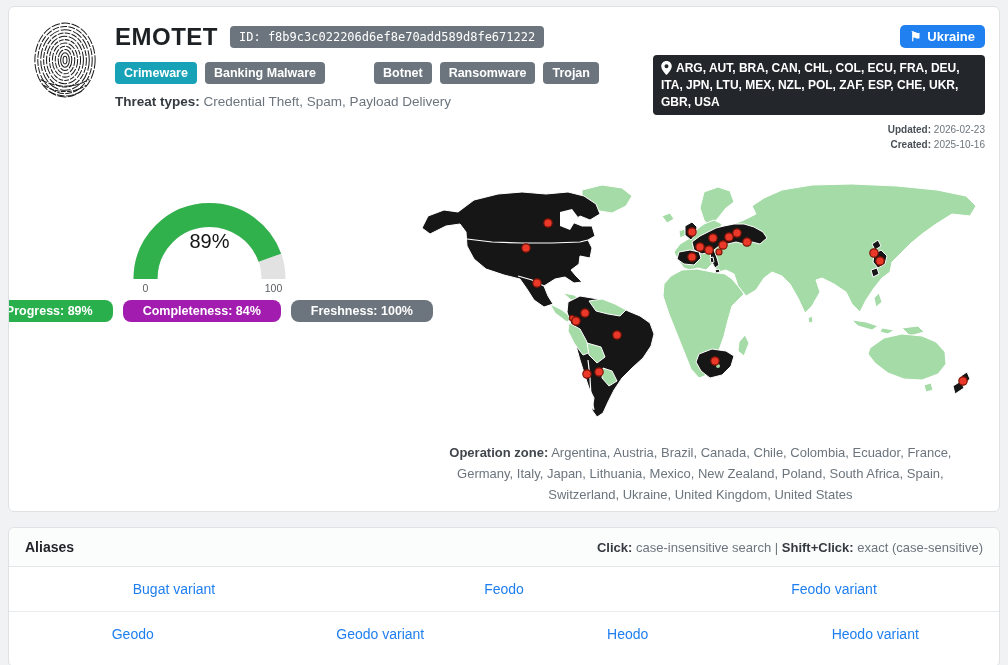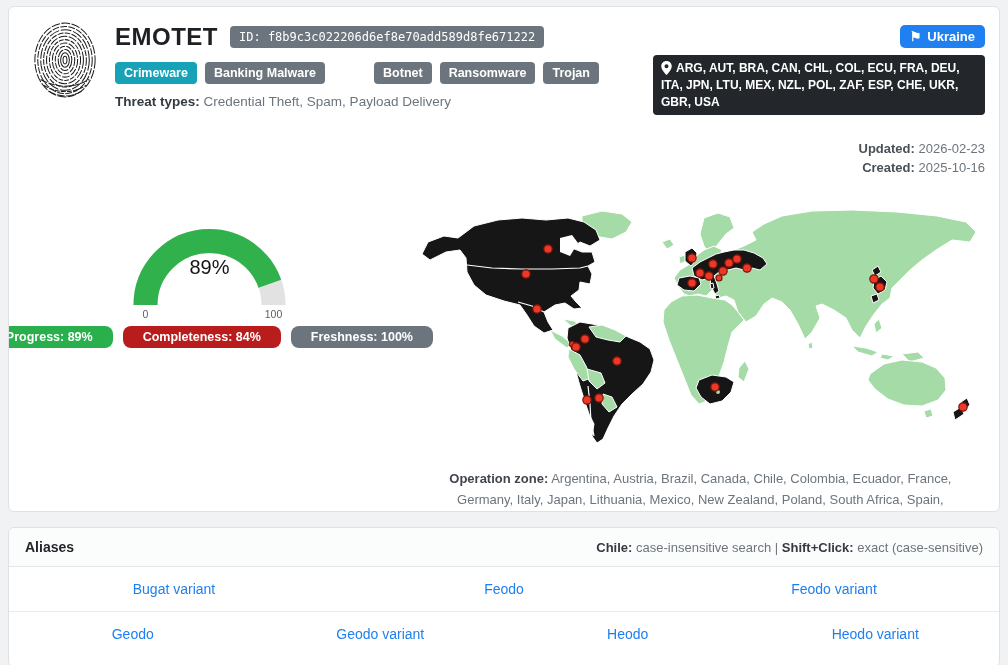--- a/index.html
+++ b/index.html
@@ -34,21 +34,21 @@
   .ukr-badge {
     background:#2080f0; color:#fff; font-weight:bold; font-size:13px;
     padding:4px 10px; border-radius:5px; display:inline-flex; align-items:center; gap:6px;
     border:none; cursor:pointer;
   }
   .zone-badge {
     background:#23272b; color:#fff; font-weight:bold; font-size:12px;
     padding:5px 8px; border-radius:4px; line-height:1.4; width:332px;
   }
   .zone-badge .pin { float:left; margin:1px 4px 0 0; }
-  .dates { text-align:right; font-size:13px; color:#6c757d; line-height:1.45; margin-top:18px; }
+  .dates { text-align:right; font-size:10px; color:#6c757d; line-height:1.45; margin-top:1px; }
   .dates b { color:#495057; }
 
   .card-body2 { display:flex; padding:0 4px; }
   .gauge-panel { width:40%; display:flex; flex-direction:column; align-items:center; padding-top:42px;text-align:center; }
   .gauge-badges { display:flex; gap:10px; margin-top:6px; }
   .gbadge { color:#fff; font-weight:bold; font-size:12.5px; padding:4px 20px; border-radius:8px; white-space:nowrap; }
   .gauge-val { font-size:20px; fill:#141414; }
   .gauge-tick { font-size:10.5px; fill:#5a5f64; }
 
   .map-panel { flex:1; display:flex; flex-direction:column; align-items:center; padding-top:30px; }
@@ -151,21 +151,21 @@
       <div class="gauge-panel">
         <svg width="175" height="100" viewBox="0 0 170 100">
           <path d="M21,85 A64,64 0 0 1 149,85" fill="none" id="gauge-bg" stroke-width="24" stroke="#e2e2e2"></path>
           <path d="M21,85 A64,64 0 0 1 149,85" fill="none" id="gauge-arc" stroke-width="24" stroke="#31b14c" stroke-dasharray="178.95 500"></path>
           <text x="85" y="54" text-anchor="middle" class="gauge-val">89%</text>
           <text x="21" y="98" text-anchor="middle" class="gauge-tick">0</text>
           <text x="149" y="98" text-anchor="middle" class="gauge-tick">100</text>
         </svg>
         <div class="gauge-badges" id="gauge-badges">
             <span class="gbadge" style="background: rgb(42, 175, 77);">Progress: 89%</span>
-            <span class="gbadge" style="background: #b91c1c;">Completeness: 84%</span>
+            <span class="gbadge" style="background: #a21caf;">Completeness: 84%</span>
             <span class="gbadge" style="background: rgb(108, 117, 125);">Freshness: 100%</span>
           </div>
       </div>
 
       <div class="map-panel">
         <svg width="560" height="245" viewBox="0 0 560 245">
 
           <path class="land" d="M162,8 L182,3 L202,6 L212,14 L206,24 L192,31 L174,28 L162,18 Z"></path>
           <path class="land" d="M130,122 L142,128 L152,136 L147,140 L135,131 Z"></path>
           <path class="land" d="M143,111 L154,113 L160,117 L151,118 Z"></path>
@@ -239,21 +239,21 @@
           <span>Argentina, Austria, Brazil, Canada, Chile, Colombia, Ecuador, France, Germany, Italy, Japan, Lithuania, Mexico, New Zealand, Poland, South Africa, Spain, Switzerland, Ukraine, United Kingdom, United States</span>
         </p>
       </div>
     </div>
   </div>
 
   <div class="card aliases-card">
     <div class="aliases-header">
       <span class="aliases-title">Aliases</span>
       <span class="hint">
-        <b>Chile:</b>
+        <b>Click:</b>
         <span>case-insensitive search</span>
         <span>|</span>
         <b>Shift+Click:</b>
         <span>exact (case-sensitive)</span>
       </span>
     </div>
     <div id="alias-grid">
         <div class="alias-row">
           <div class="alias-cell"><a class="alias-link" href="#">Bugat variant</a></div>
           <div class="alias-cell"><a class="alias-link" href="#">Feodo</a></div>

